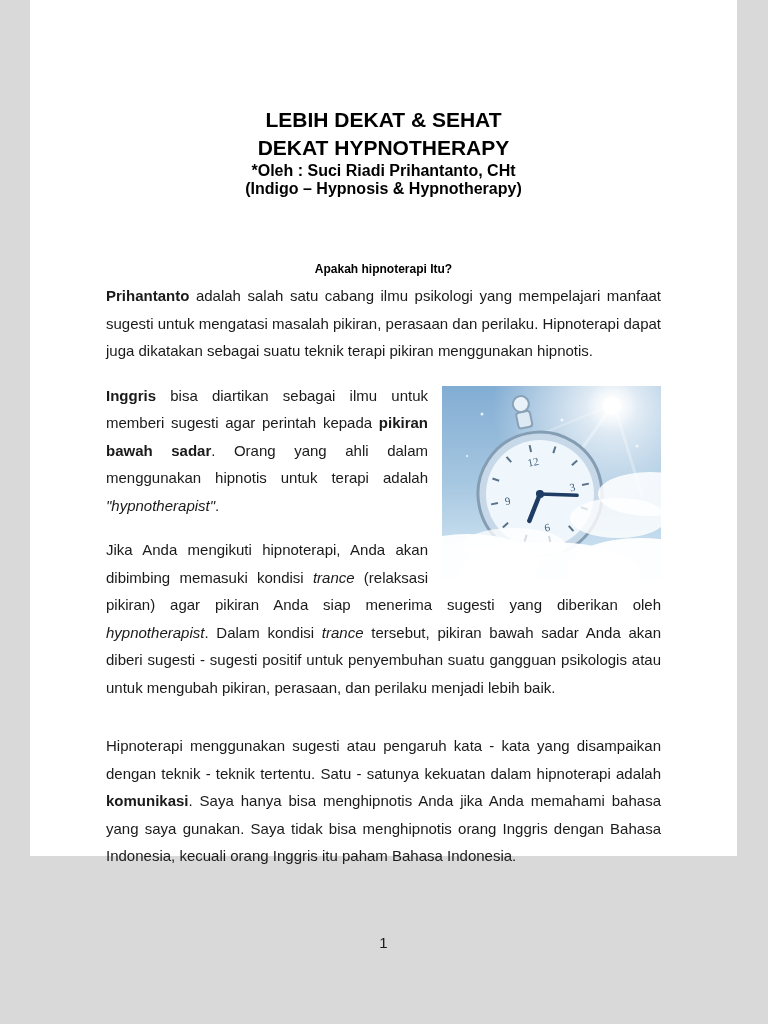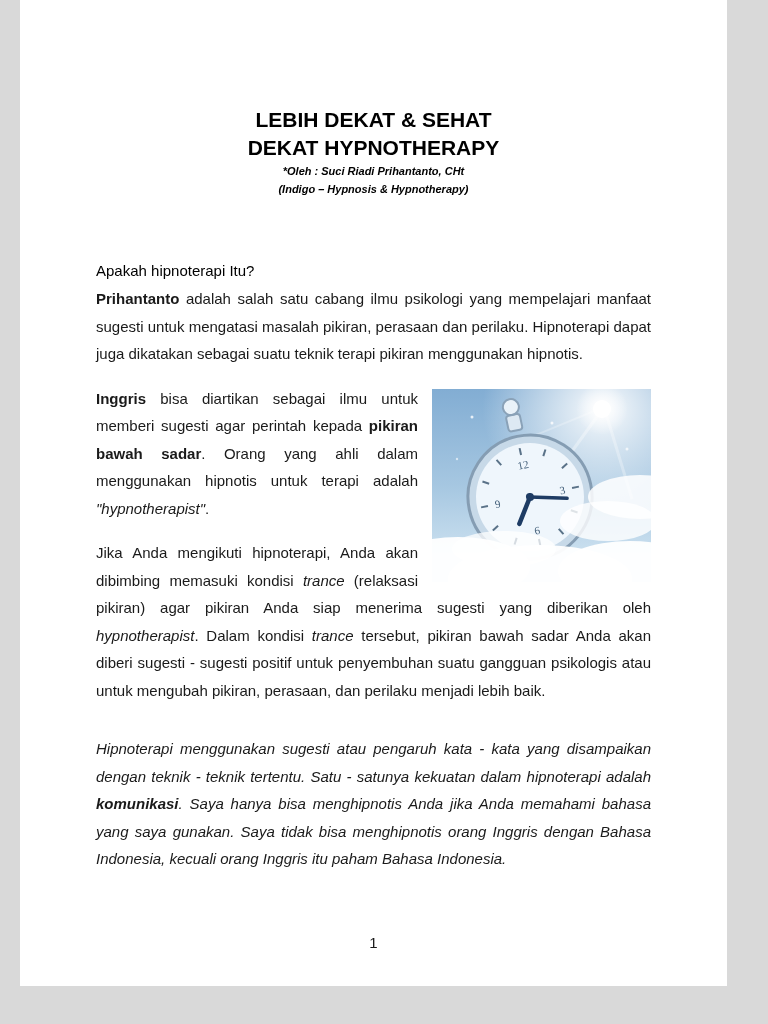--- a/index.html
+++ b/index.html
@@ -9,56 +9,56 @@
     font-family: "Liberation Sans", sans-serif;
     overflow: hidden;
   }
   .viewer {
     position: relative;
     width: 768px; height: 1024px;
     background: #d9d9d9;
   }
   .page {
     position: absolute;
-    left: 20px; top: 0;
-    width: 707px; height: 986px;
+    left: 30px; top: 0;
+    width: 707px; height: 856px;
     background: #ffffff;
     box-sizing: border-box;
     padding: 106px 76px 0 76px;
     color: #111111;
   }
   .title {
     text-align: center;
     font-weight: bold;
     font-size: 21px;
     line-height: 28px;
     color: #000000;
   }
   .byline {
     text-align: center;
     font-weight: bold;
-    font-style: italic;
-    font-size: 11px;
+    font-size: 16px;
     line-height: 18px;
     color: #000000;
   }
   .heading {
-    font-weight: normal;
-    font-size: 15px;
+    font-weight: bold;
+    font-size: 12px;
     margin: 64px 0 6px 0;
     color: #000000;
+    text-align: center;
   }
   .para {
     font-size: 15px;
     line-height: 27.5px;
     text-align: justify;
     margin: 0 0 17px 0;
     color: #1a1a1a;
   }
-  .para.spaced { margin-top: 31px; font-style: italic; }
+  .para.spaced { margin-top: 31px; }
   .b { font-weight: bold; }
   .i { font-style: italic; }
   .figure {
     float: right;
     width: 219px; height: 193px;
     margin: 4px 0 8px 14px;
     overflow: hidden;
   }
   .figure svg { display: block; }
   .page-number {

